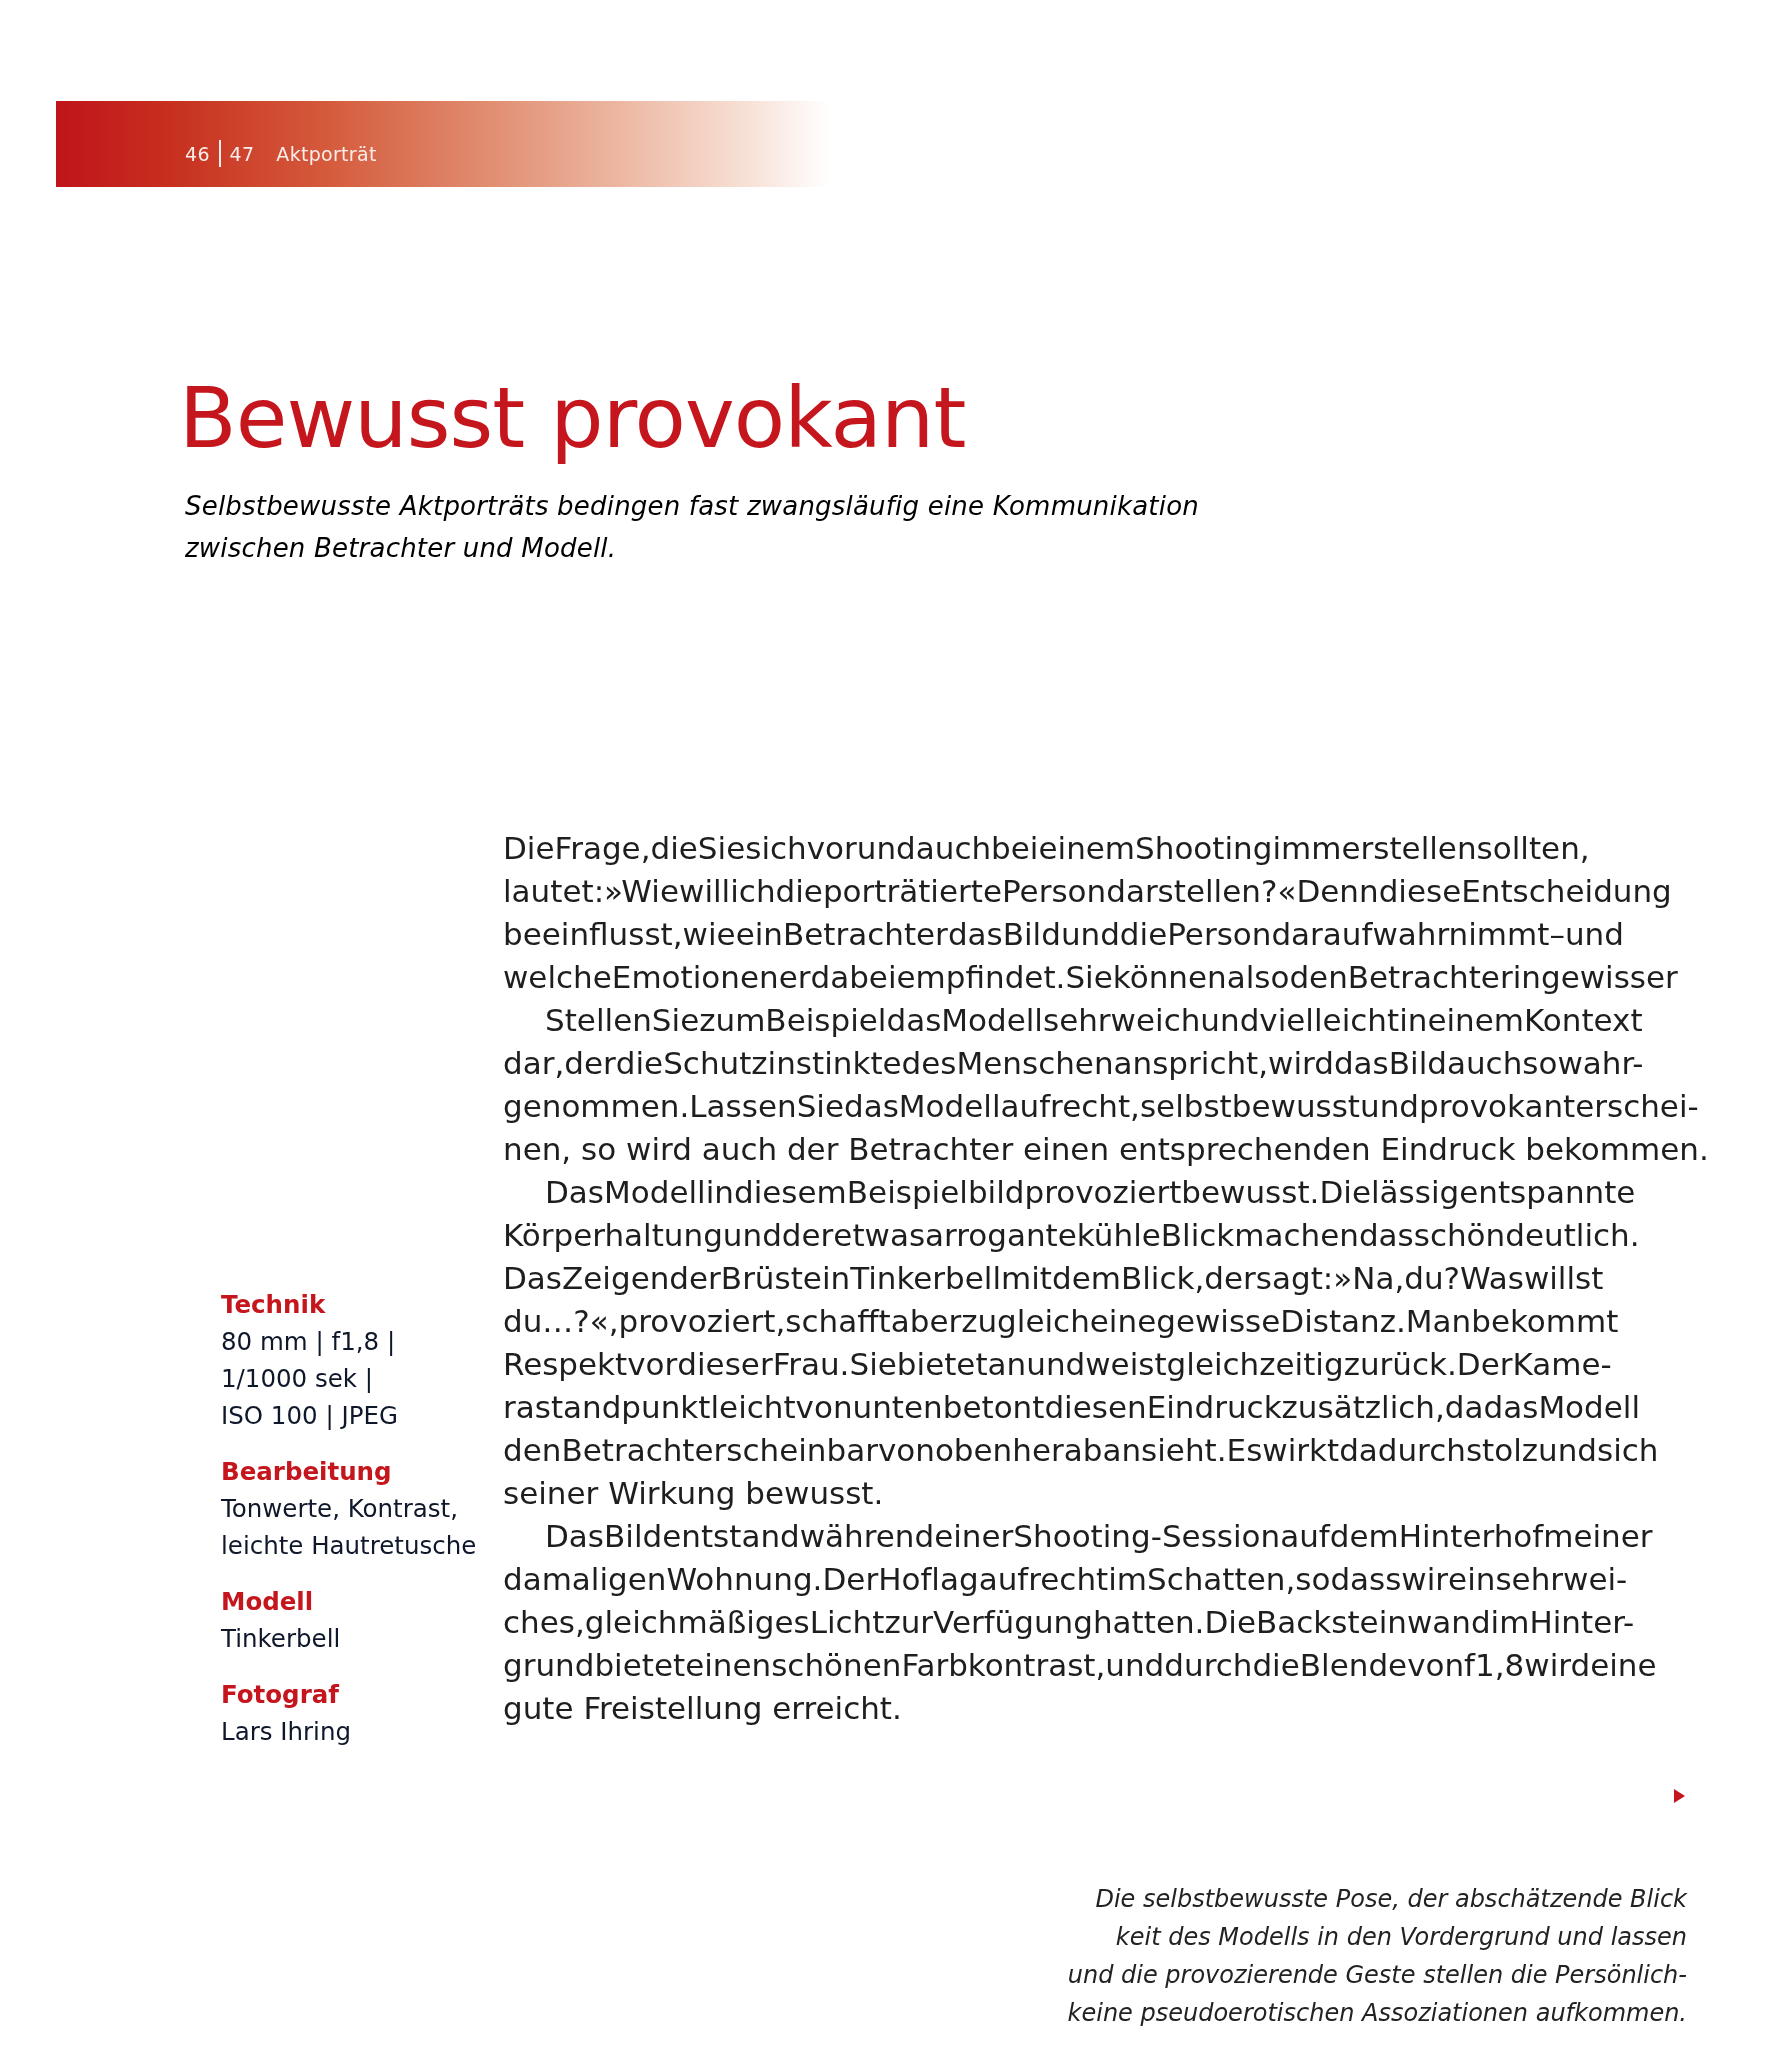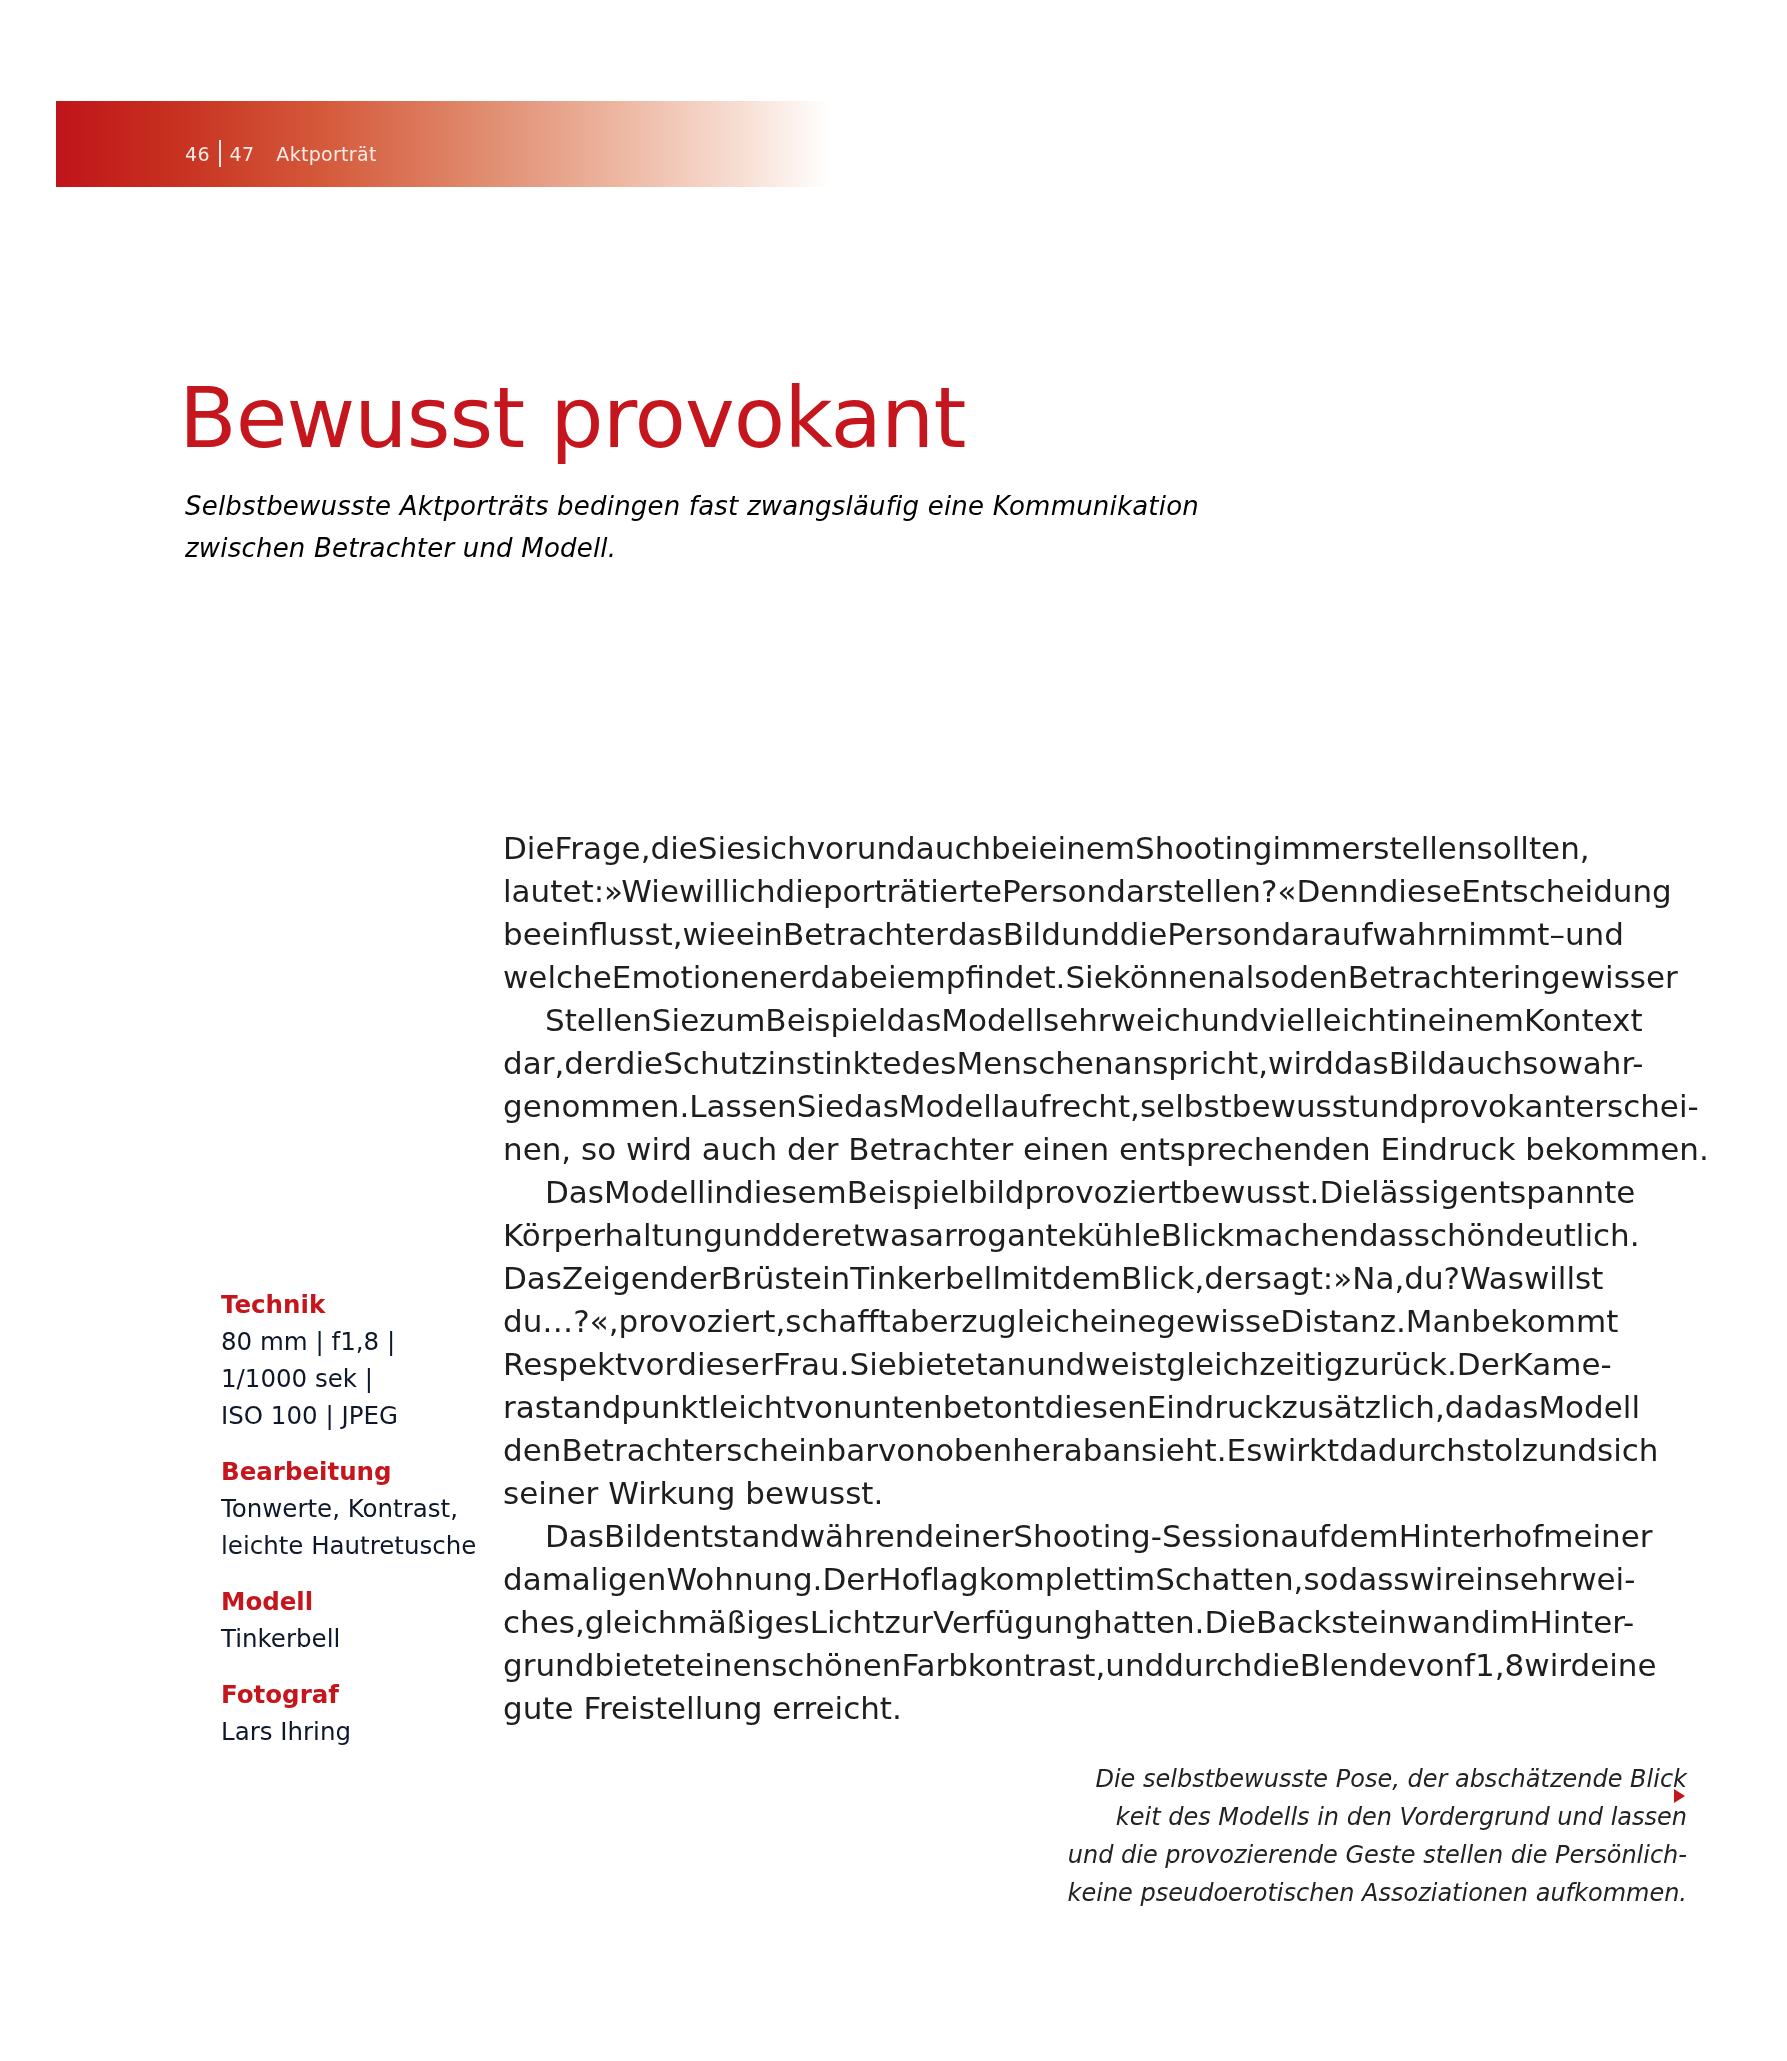--- a/index.html
+++ b/index.html
@@ -135,21 +135,21 @@
       top: 1789px;
       width: 0;
       height: 0;
       border-top: 7.3px solid transparent;
       border-bottom: 7.3px solid transparent;
       border-left: 11.8px solid #c4161c;
     }
     .caption {
       position: absolute;
       left: 1036px;
-      top: 1760px;
+      top: 1880px;
       width: 651px;
       font-family: "DejaVu Sans", sans-serif;
       font-style: italic;
       font-size: 24px;
       line-height: 38px;
       color: #222222;
       text-align: right;
     }
     .caption span { display: block; white-space: nowrap; }
   </style>
@@ -432,21 +432,21 @@
         <span>meiner</span>
       </span>
     </span>
     <span class="line">
       <span class="j">
         <span>damaligen</span>
         <span>Wohnung.</span>
         <span>Der</span>
         <span>Hof</span>
         <span>lag</span>
-        <span>komplett</span>
+        <span>aufrecht</span>
         <span>im</span>
         <span>Schatten,</span>
         <span>so</span>
         <span>dass</span>
         <span>wir</span>
         <span>ein</span>
         <span>sehr</span>
         <span>wei-</span>
       </span>
     </span>

